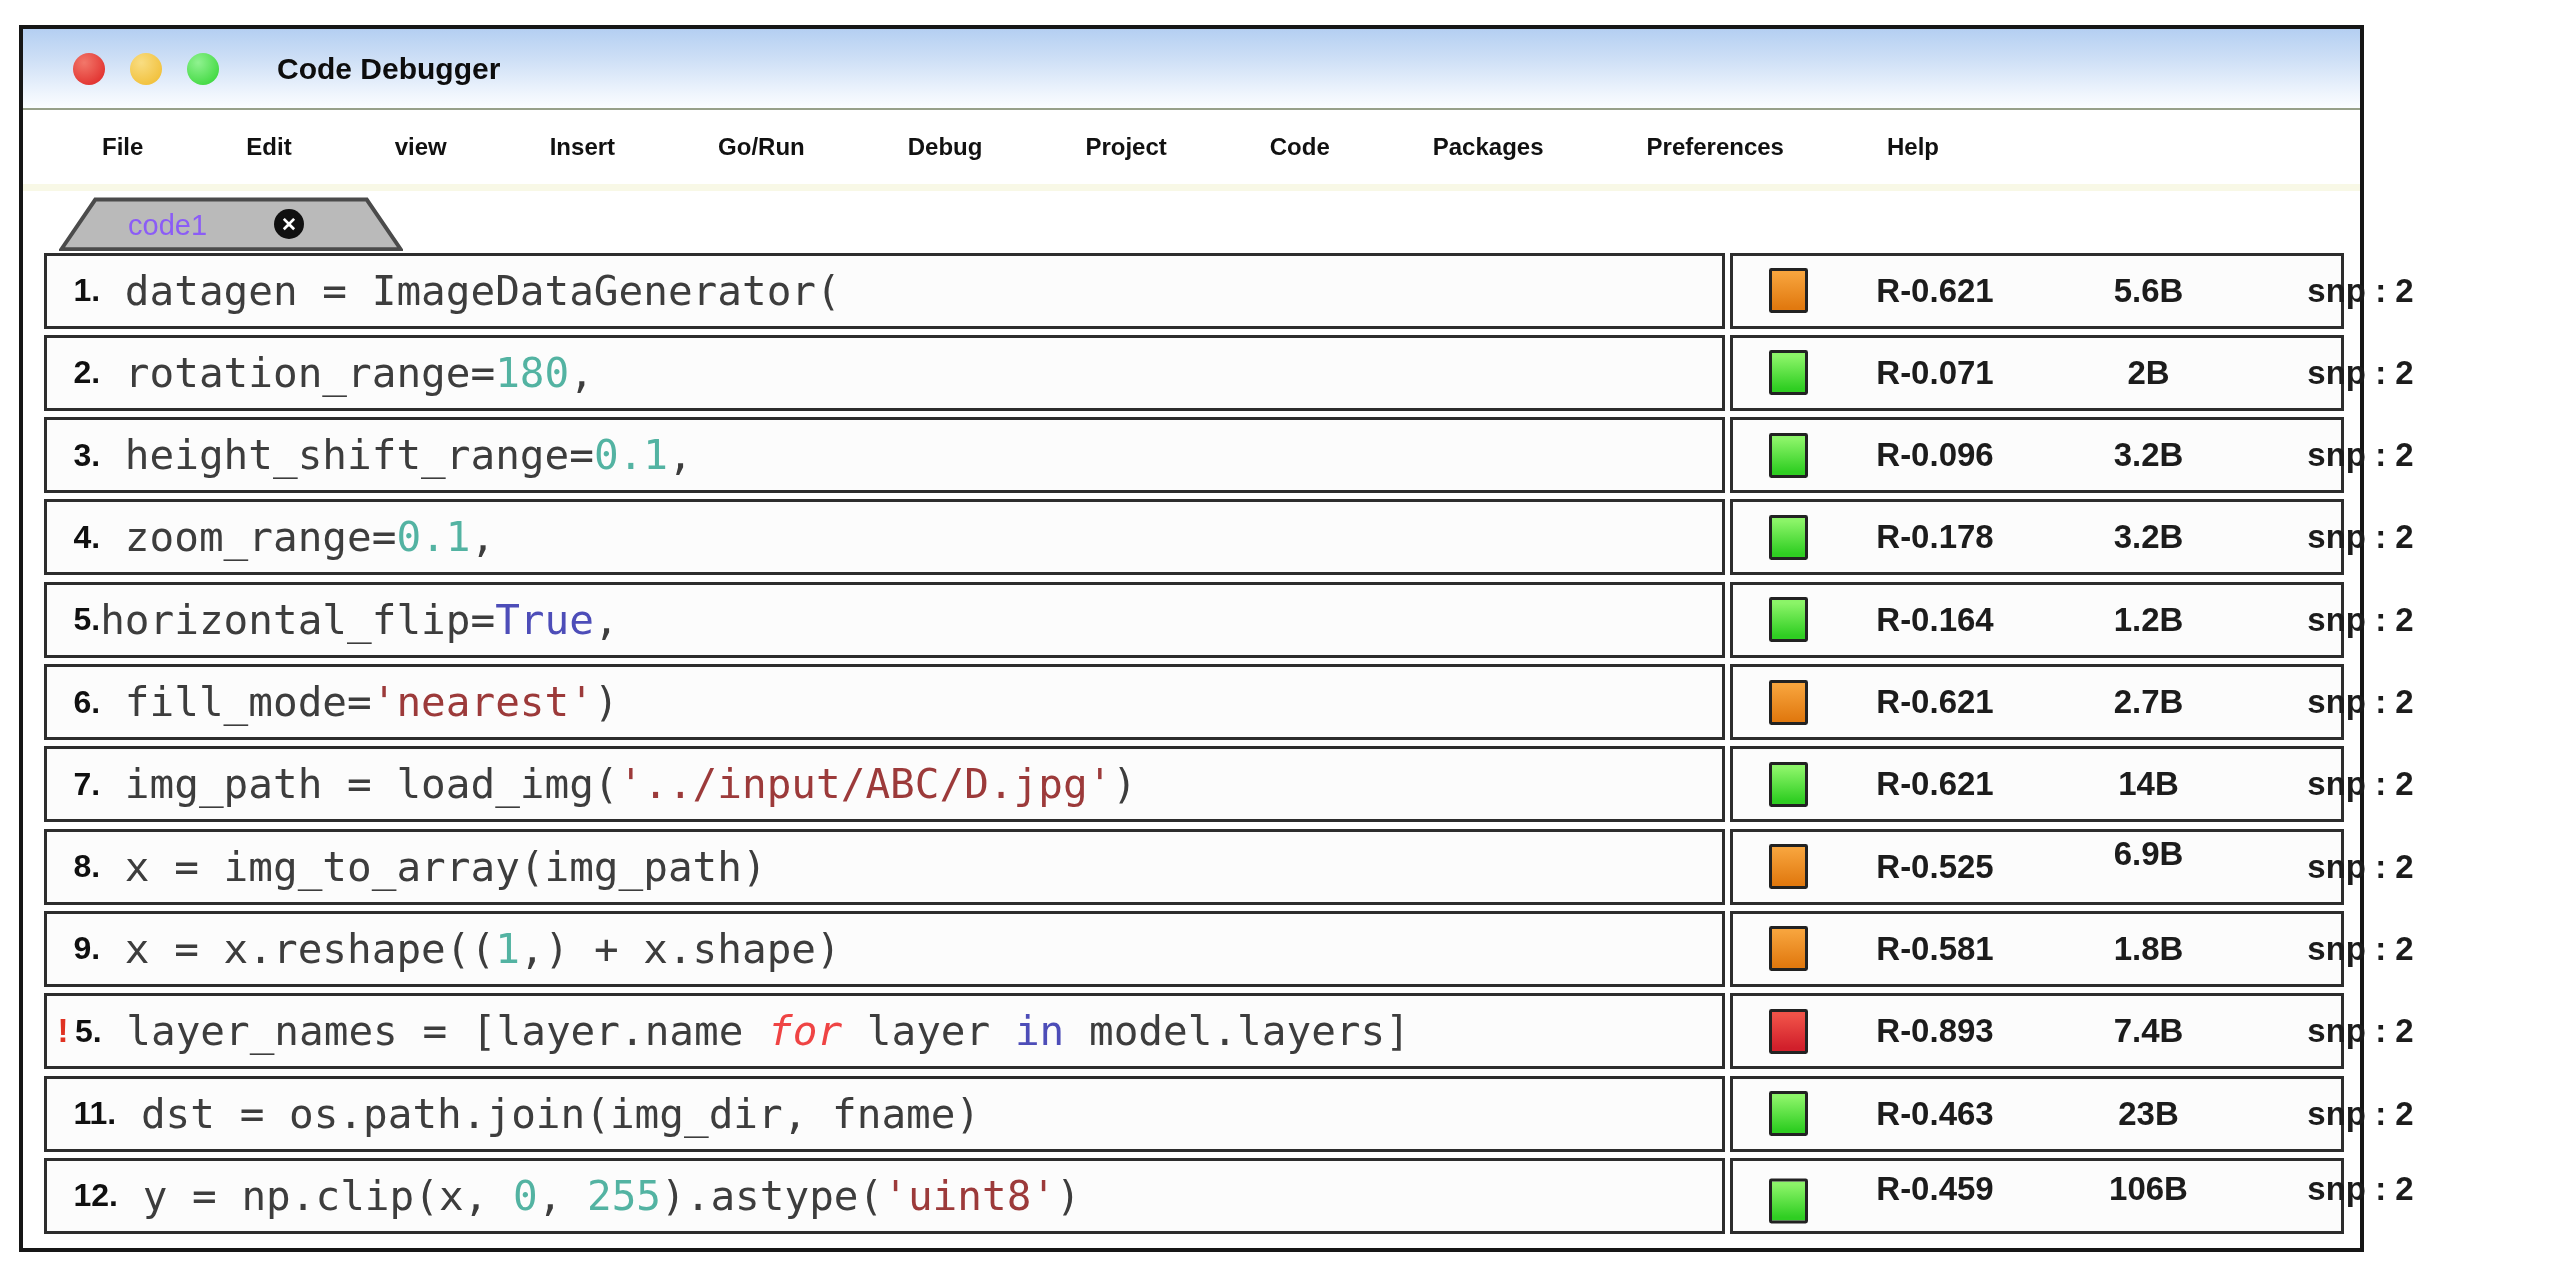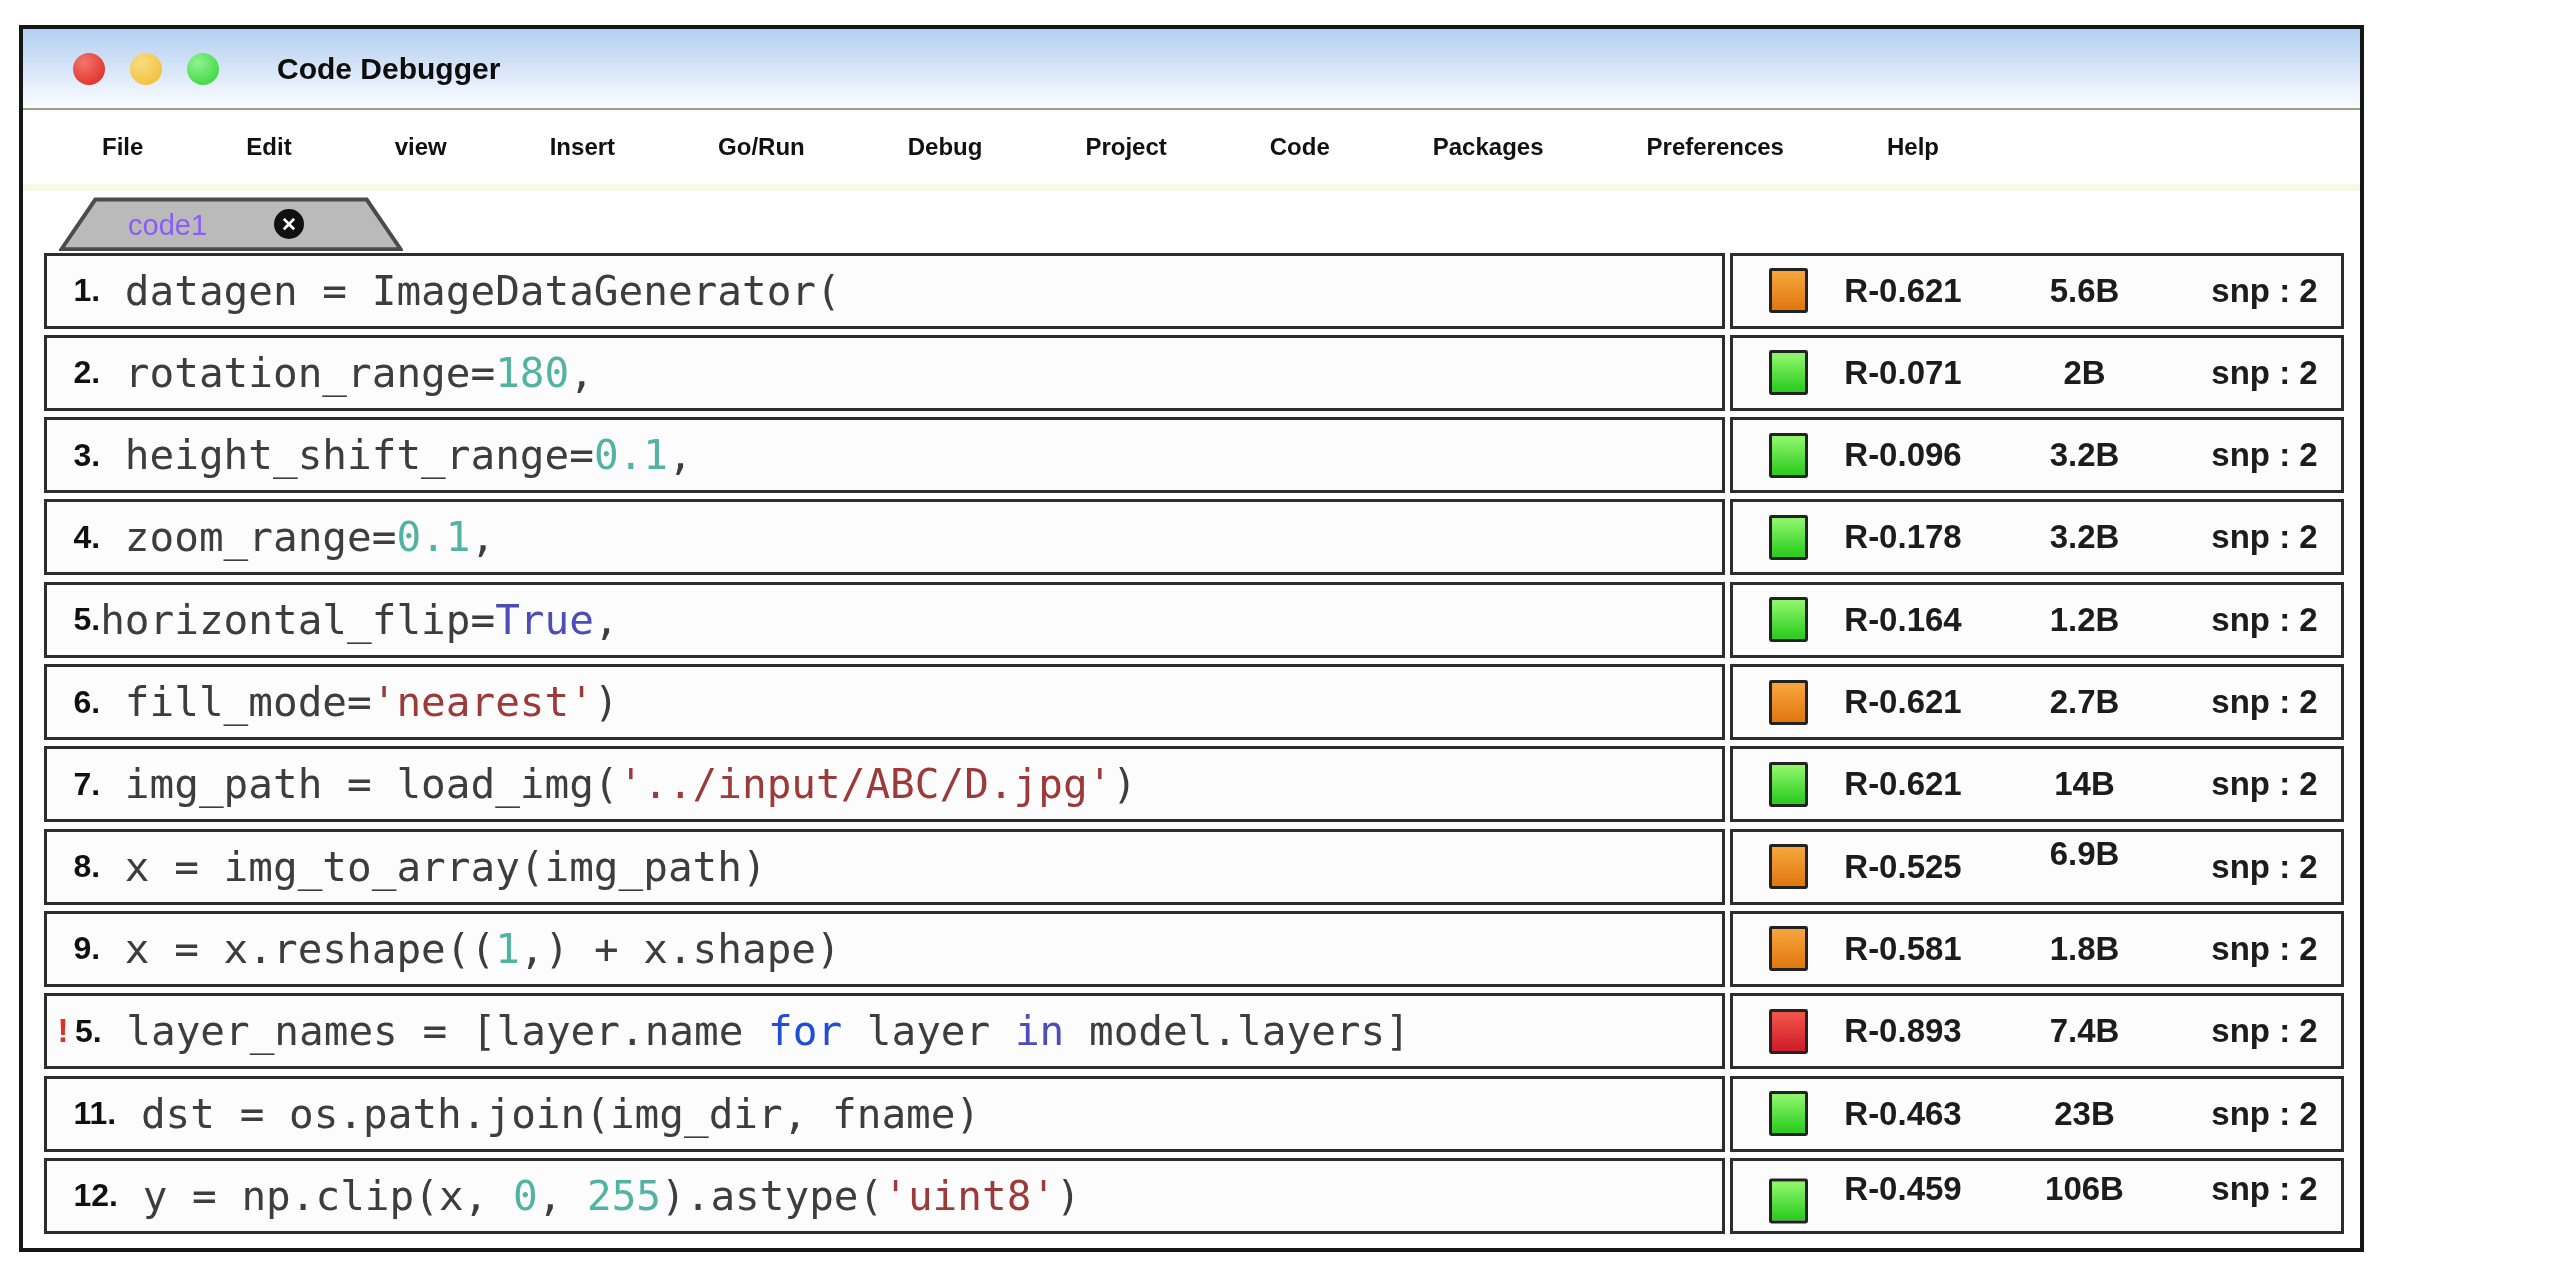--- a/index.html
+++ b/index.html
@@ -40,27 +40,27 @@
   .row{display:flex;margin-bottom:6.3px;height:76px;}
   .codebox{flex:1;box-sizing:border-box;border:3.2px solid #2d2d2d;background:#fcfcfc;
            display:flex;align-items:center;padding-left:27px;margin-right:4.7px;
            white-space:pre;overflow:hidden;}
   .bang{display:inline-block;width:17.4px;margin-left:-16px;font-weight:700;font-size:33px;color:#e03222;}
   .lineno{font-weight:700;font-size:32px;color:#101010;flex:none;}
   .code{font-family:"DejaVu Sans Mono",monospace;font-size:41px;color:#3d3d3d;}
   .c-plain{color:#3d3d3d;}
   .c-number{color:#53b3a2;}
   .c-keyword{color:#4d4db8;}
-  .c-keyword2{color:#1d4ed8;}
+  .c-keyword2{color:#ef4444;font-style:italic;}
   .c-string{color:#9c3a3a;margin-top:7px;}
 
   
   .statusbox{width:614px;flex:none;box-sizing:border-box;border:3.2px solid #2d2d2d;background:#fcfcfc;
              display:grid;grid-template-columns:79px 150px 213px 147px;align-items:center;
-             padding-left:16px;}
+             padding-left:16px;gap:32px;}
   .sq{width:33px;height:39px;border:3.2px solid #222;border-radius:2.4px;justify-self:center;}
   .sq.orange{background:linear-gradient(180deg,#f7a43d 5%,#e1790f 95%);}
   .sq.green{background:linear-gradient(180deg,#8bf468 8%,#2fce22 92%);}
   .sq.red{background:linear-gradient(180deg,#f05248 8%,#d11f2b 92%);}
   .scell{font-size:33px;font-weight:700;color:#1c1c1c;text-align:center;white-space:nowrap;}
 
   
   .row:nth-child(8) .cell-size{transform:translateY(-12.6px);}
   .row:nth-child(12) .cell-r,.row:nth-child(12) .cell-size,.row:nth-child(12) .cell-snp{transform:translateY(-7px);}
   .row:nth-child(12) .sq{transform:translateY(5.5px);}

